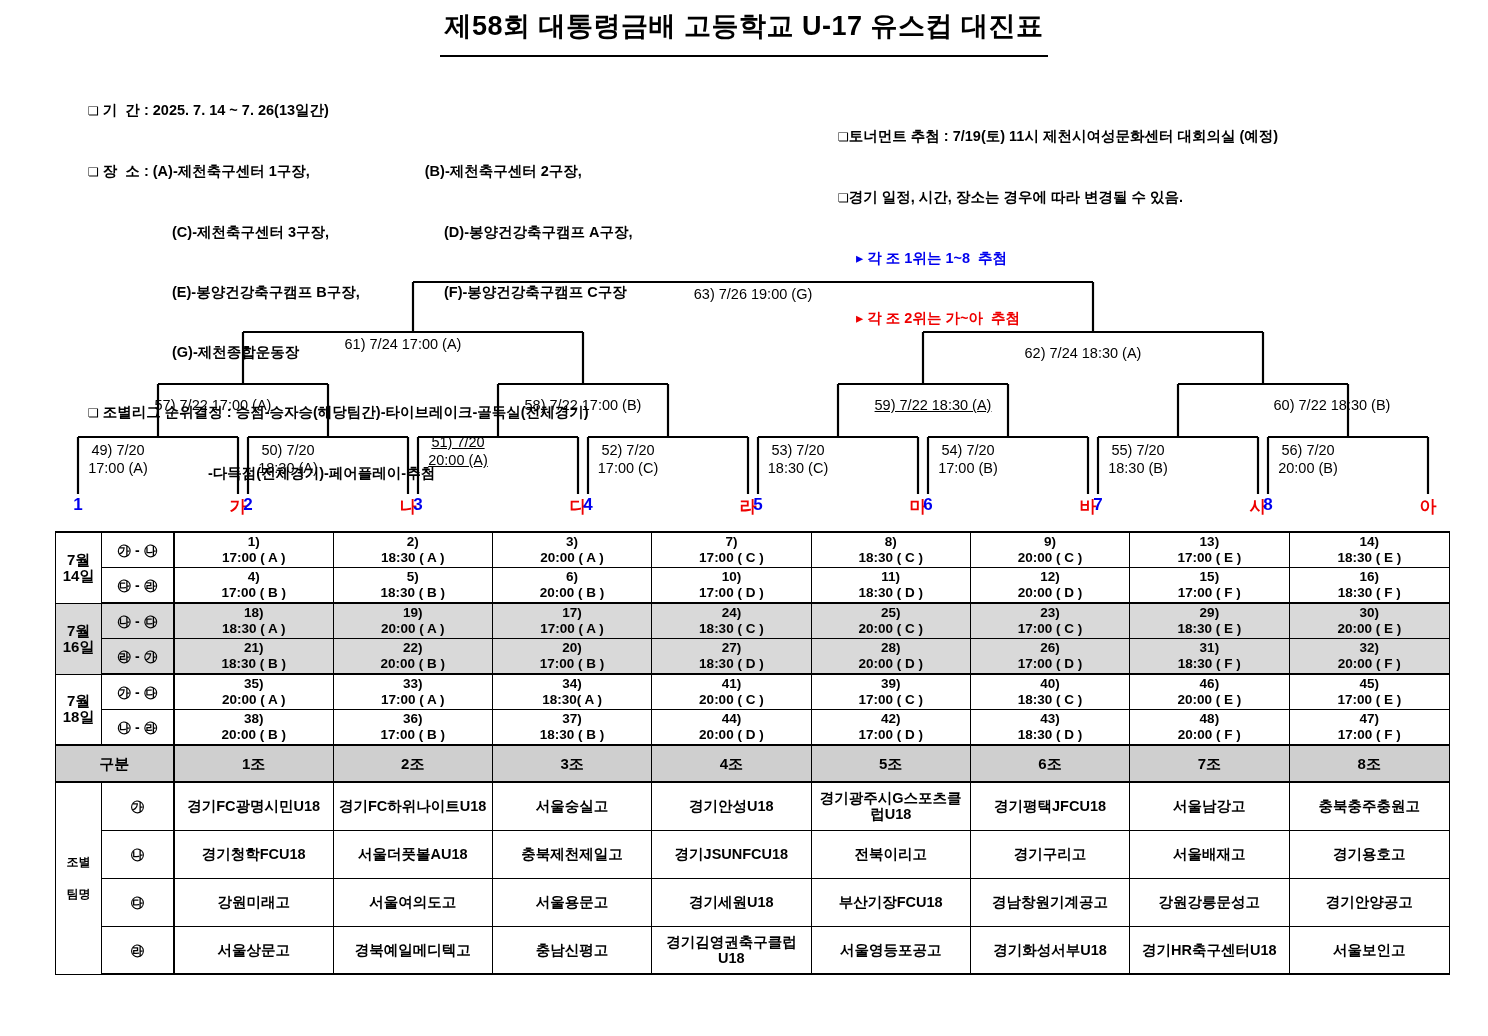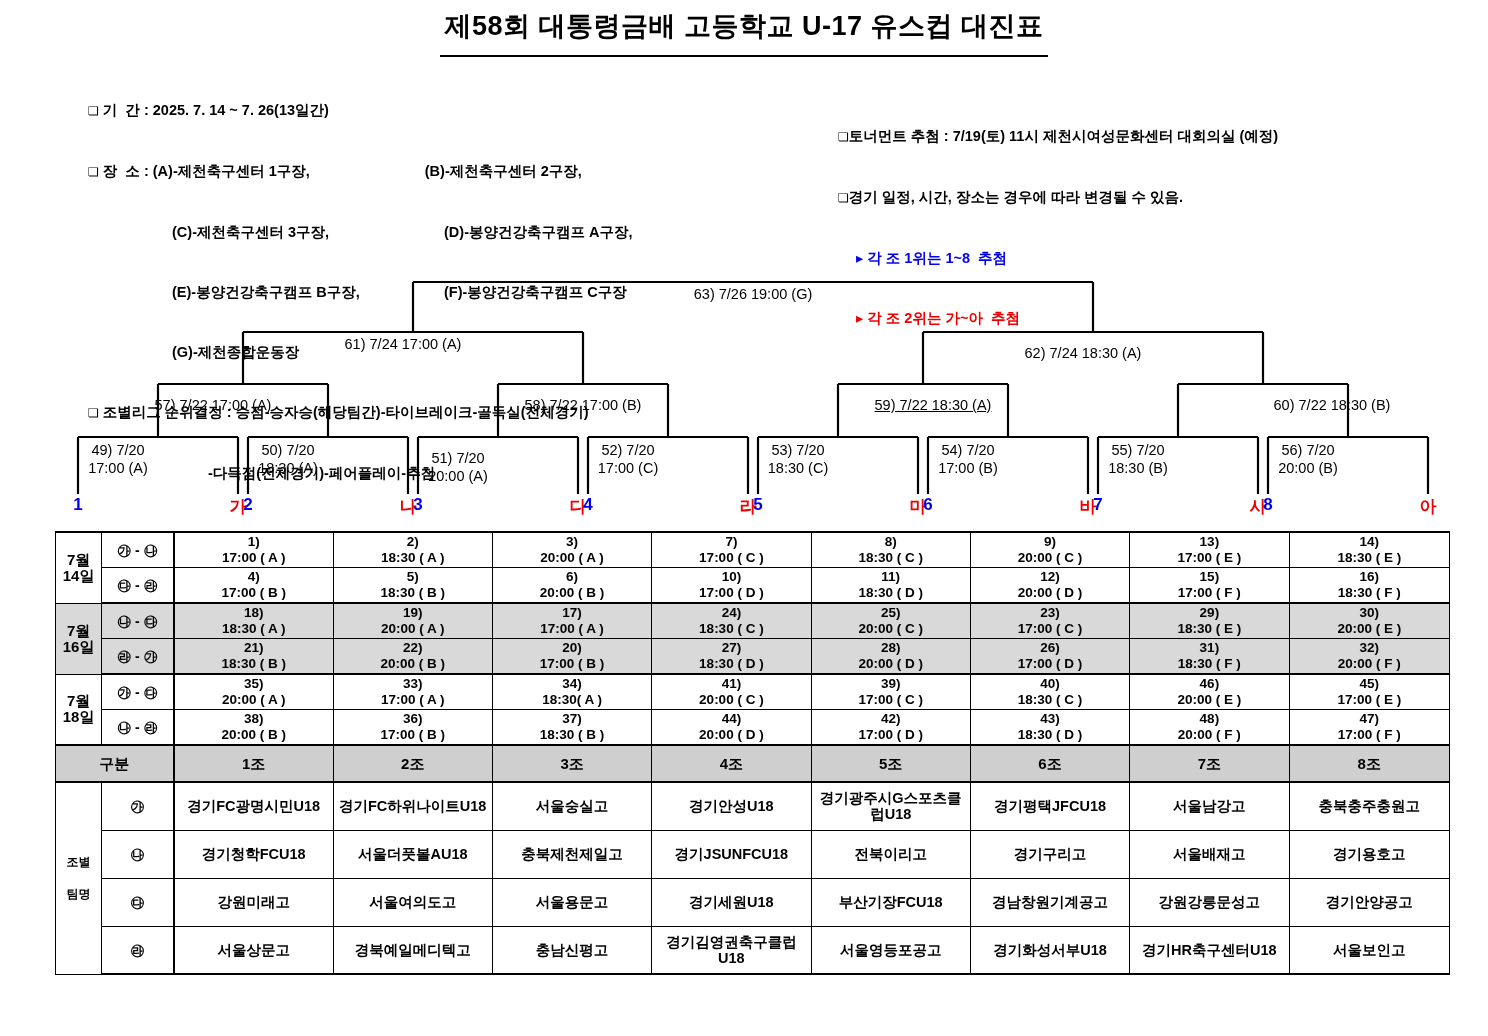--- a/index.html
+++ b/index.html
@@ -140,21 +140,21 @@
   <div class="bk-label" style="left:403px; top:74px;text-align:center;">61) 7/24 17:00 (A)</div>
   <div class="bk-label" style="left:1083px; top:83px;">62) 7/24 18:30 (A)</div>
 
   <div class="bk-label" style="left:213px; top:135px;">57) 7/22 17:00 (A)</div>
   <div class="bk-label" style="left:583px; top:135px;">58) 7/22 17:00 (B)</div>
   <div class="bk-label" style="left:933px; top:135px;text-decoration:underline;">59) 7/22 18:30 (A)</div>
   <div class="bk-label" style="left:1303px; top:135px;margin-left:29px;">60) 7/22 18:30 (B)</div>
 
   <div class="bk-label bk-leaf" style="left:118px; top:179px;"><span>49) 7/20</span><br><span>17:00 (A)</span></div>
   <div class="bk-label bk-leaf" style="left:288px; top:179px;"><span>50) 7/20</span><br><span>18:30 (A)</span></div>
-  <div class="bk-label bk-leaf" style="left:458px; top:187px;"><span>51) 7/20</span><br><span>20:00 (A)</span></div>
+  <div class="bk-label bk-leaf" style="left:458px; top:171px;text-decoration:underline;"><span>51) 7/20</span><br><span>20:00 (A)</span></div>
   <div class="bk-label bk-leaf" style="left:628px; top:179px;"><span>52) 7/20</span><br><span>17:00 (C)</span></div>
   <div class="bk-label bk-leaf" style="left:798px; top:179px;"><span>53) 7/20</span><br><span>18:30 (C)</span></div>
   <div class="bk-label bk-leaf" style="left:968px; top:179px;"><span>54) 7/20</span><br><span>17:00 (B)</span></div>
   <div class="bk-label bk-leaf" style="left:1138px; top:179px;"><span>55) 7/20</span><br><span>18:30 (B)</span></div>
   <div class="bk-label bk-leaf" style="left:1308px; top:179px;"><span>56) 7/20</span><br><span>20:00 (B)</span></div>
 
   <div class="seed blue" style="left:78px;  top:233px;">1</div>
   <div class="seed red" style="left:238px; top:233px;">가</div>
   <div class="seed blue" style="left:248px; top:233px;">2</div>
   <div class="seed red" style="left:408px; top:233px;">나</div>

